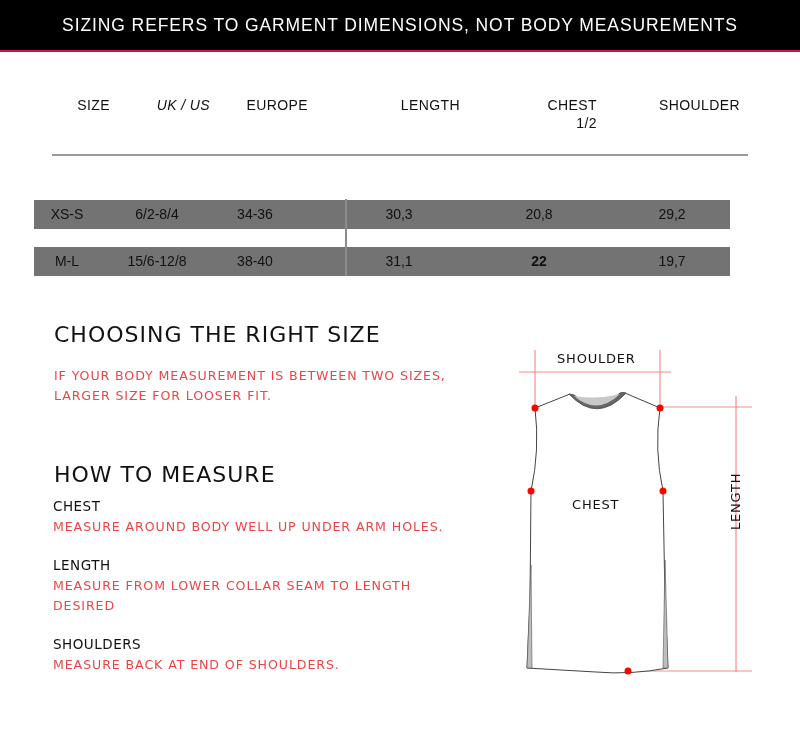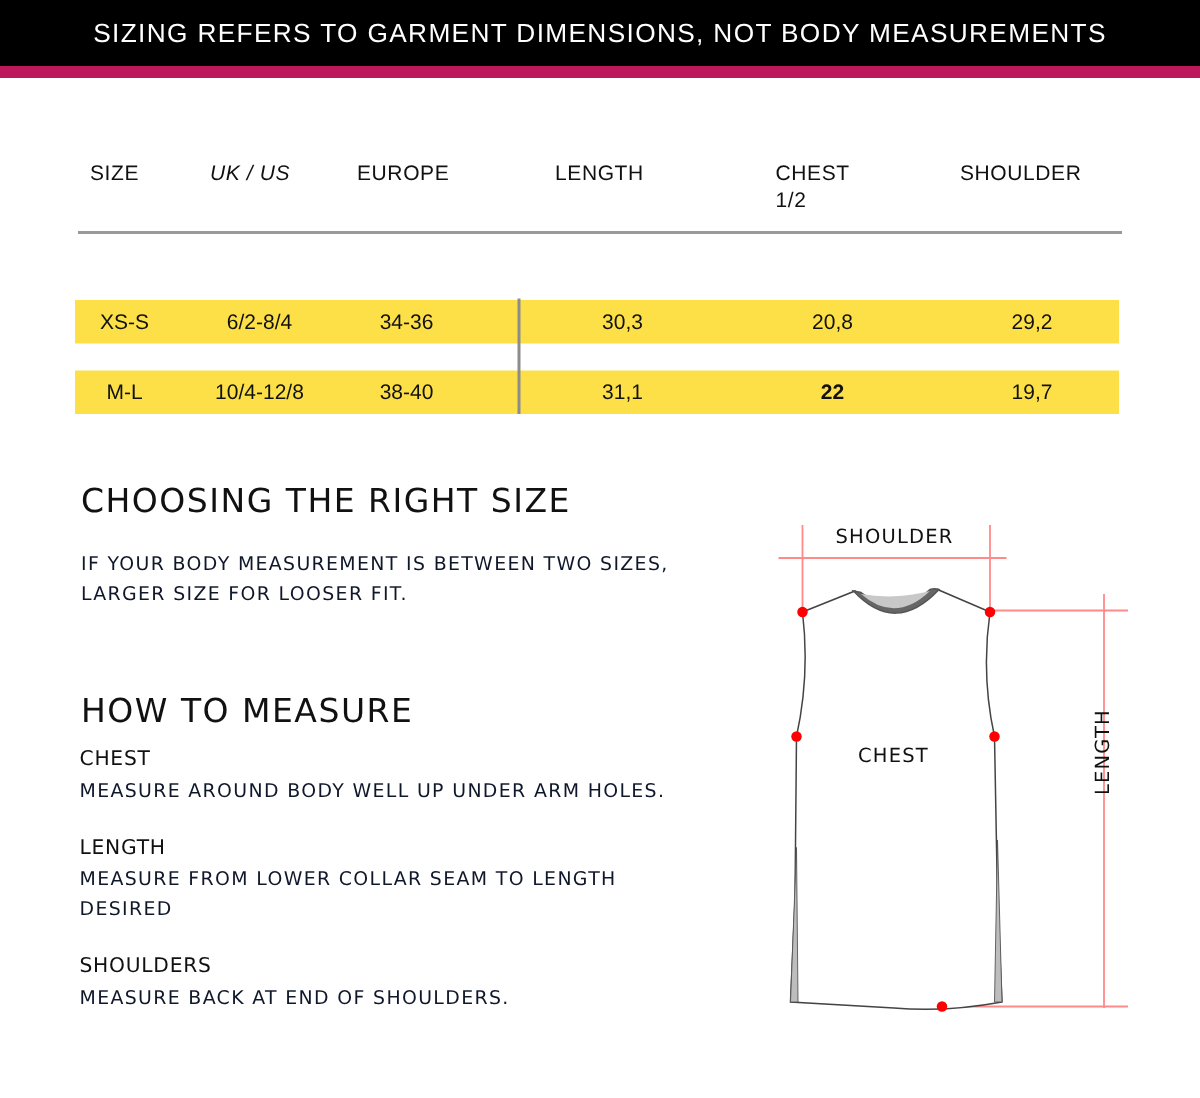--- a/index.html
+++ b/index.html
@@ -5,50 +5,50 @@
     * { box-sizing: border-box; margin: 0; padding: 0; }
     html, body { width: 800px; height: 732px; background: #ffffff; overflow: hidden; }
     body { font-family: "DejaVu Sans", sans-serif; color: #111; position: relative; }
 
     .banner {
       position: absolute; left: 0; top: 0; width: 800px; height: 52px;
       background: #000; color: #fff;
       font-family: "Liberation Sans", sans-serif;
       font-size: 17.5px; letter-spacing: 0.9px;
       display: flex; align-items: center; justify-content: center;
-      border-bottom: 8px solid #be185d;
+      border-bottom: 2px solid #be185d;
     }
 
     .thead { position: absolute; left: 52px; top: 96px; width: 696px; height: 60px; }
     .th {
-      position: absolute; top: 10px; font-family: "Liberation Sans", sans-serif;
-      font-size: 14px; letter-spacing: 0.4px; color: #111; text-align: left;
+      position: absolute; top: 0; font-family: "Liberation Sans", sans-serif;
+      font-size: 14px; letter-spacing: 0.4px; color: #111; text-align: right;
       line-height: 18px;
     }
     .thead-rule { position: absolute; left: 52px; top: 154px; width: 696px; height: 2px; background: #9a9a9a; }
 
     .row {
-      position: absolute; left: 50px; width: 696px; height: 29px; background: #fde047;
+      position: absolute; left: 34px; width: 696px; height: 29px; background: #737373;
     }
     .row1 { top: 200px; }
     .row2 { top: 247px; }
     .td {
       position: absolute; top: 0; height: 29px; line-height: 29px;
       font-family: "Liberation Sans", sans-serif; font-size: 14px; color: #111;
       text-align: center;
     }
     .vdivider { position: absolute; left: 345px; top: 199px; width: 2px; height: 77px; background: #8c8c8c; }
 
     .h2 {
       position: absolute; left: 54px; font-family: "DejaVu Sans", sans-serif;
       font-size: 22px; letter-spacing: 1px; color: #111; font-weight: normal;
     }
     .para {
       position: absolute; left: 54px; font-family: "DejaVu Sans", sans-serif;
-      font-size: 12.6px; letter-spacing: 0.9px; color: #0f172a; line-height: 20px;
+      font-size: 12.6px; letter-spacing: 0.9px; color: #ef4444; line-height: 20px;
     }
     .sub {
       position: absolute; left: 53px; font-family: "DejaVu Sans", sans-serif;
       font-size: 13.5px; letter-spacing: 0.5px; color: #111;
     }
 
     .diagram { position: absolute; left: 500px; top: 330px; width: 300px; height: 360px; }
     .diag-label {
       position: absolute; font-family: "DejaVu Sans", sans-serif; font-size: 13px;
       letter-spacing: 0.8px; color: #111;
@@ -87,21 +87,21 @@
 <div class="row row1">
   <div class="td" style="left:8px;width:50px;">XS-S</div>
   <div class="td" style="left:83px;width:80px;">6/2-8/4</div>
   <div class="td" style="left:186px;width:70px;">34-36</div>
   <div class="td" style="left:330px;width:70px;">30,3</div>
   <div class="td" style="left:470px;width:70px;">20,8</div>
   <div class="td" style="left:603px;width:70px;">29,2</div>
 </div>
 <div class="row row2">
   <div class="td" style="left:8px;width:50px;">M-L</div>
-  <div class="td" style="left:83px;width:80px;">10/4-12/8</div>
+  <div class="td" style="left:83px;width:80px;">15/6-12/8</div>
   <div class="td" style="left:186px;width:70px;">38-40</div>
   <div class="td" style="left:330px;width:70px;">31,1</div>
   <div class="td" style="left:470px;width:70px;font-weight:bold;">22</div>
   <div class="td" style="left:603px;width:70px;">19,7</div>
 </div>
 <div class="vdivider"></div>
 
 <div class="h2" style="top:322px;">CHOOSING THE RIGHT SIZE</div>
 <div class="para" style="top:366px;">
   <div>IF YOUR BODY MEASUREMENT IS BETWEEN TWO SIZES,</div>

